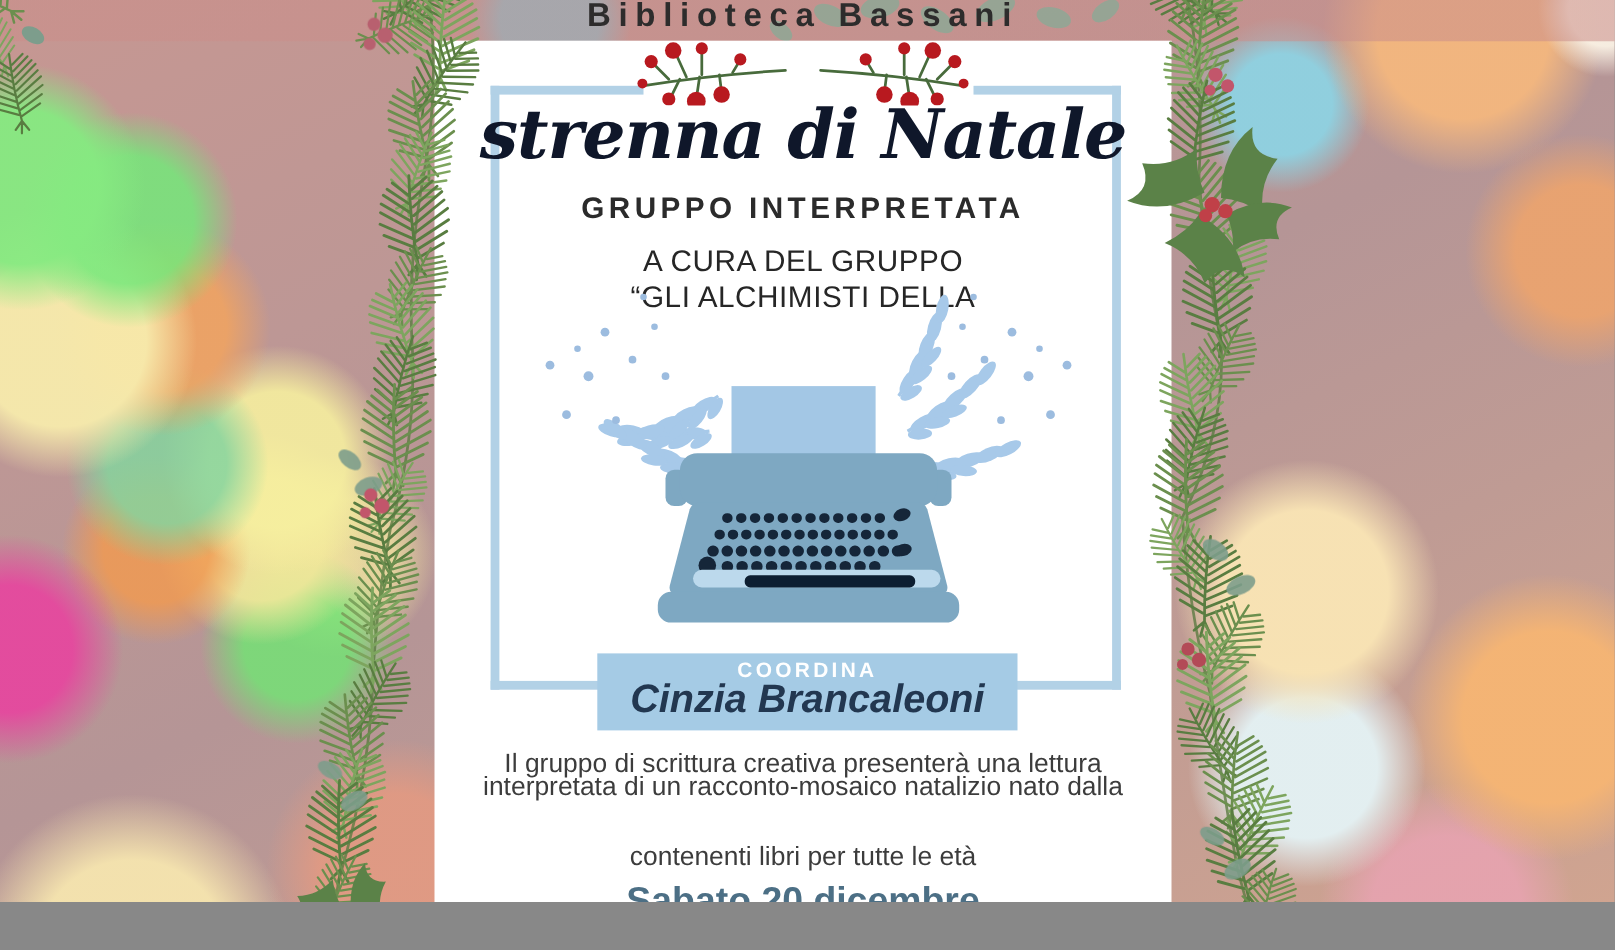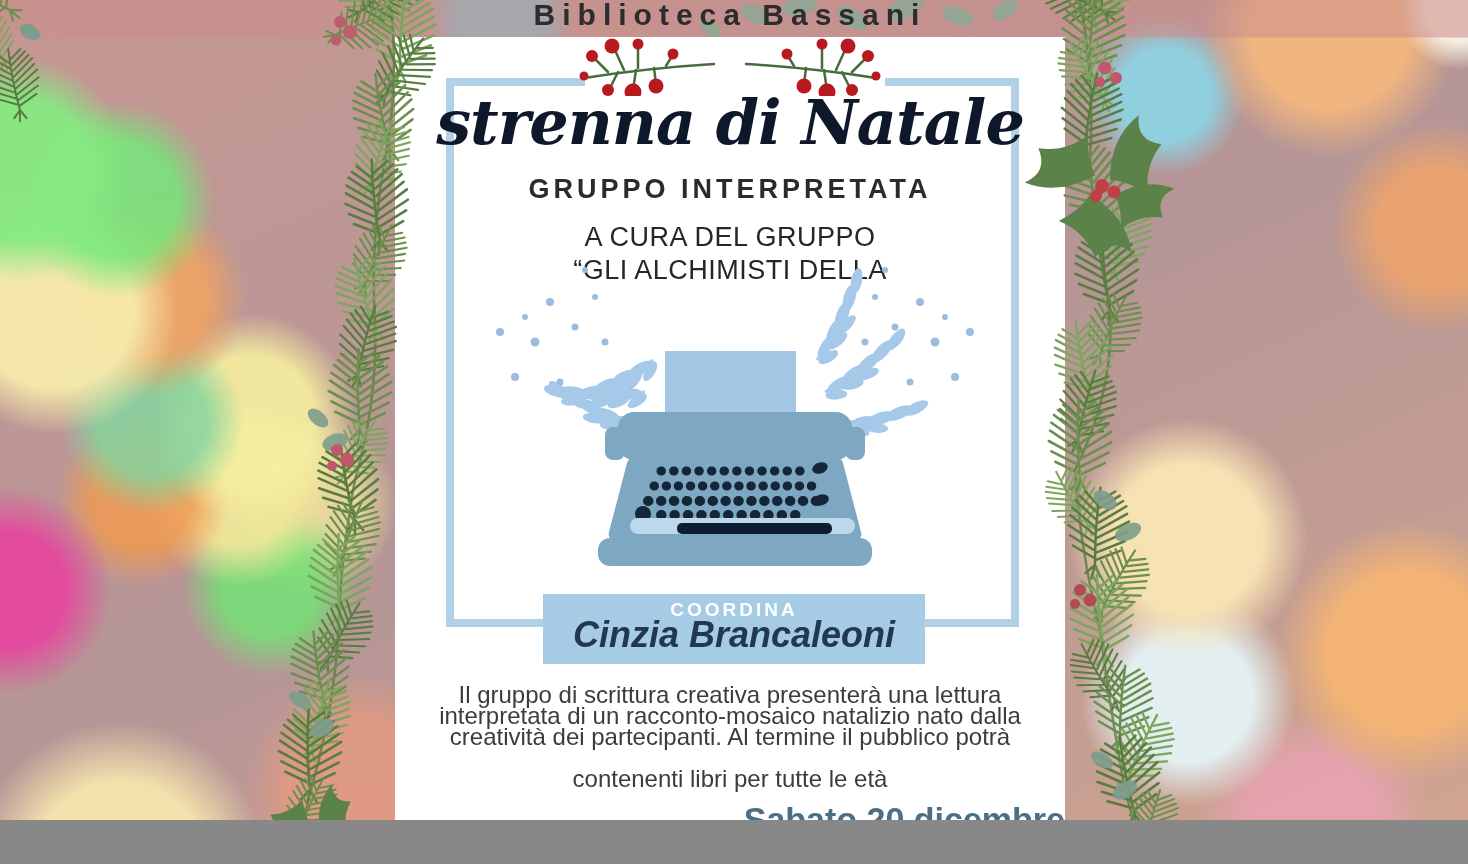--- a/index.html
+++ b/index.html
@@ -64,21 +64,21 @@
   .coordina-label{left:543px;top:599px;width:382px;z-index:5;text-align:center;
     font-size:19px;font-weight:700;letter-spacing:3px;color:#ffffff;}
   .coordina-name{left:543px;top:614px;width:382px;z-index:5;text-align:center;
     font-family:Liberation Sans, sans-serif;font-style:italic;font-weight:700;
     font-size:36px;color:#223750;}
 
   .desc{left:430px;width:600px;z-index:4;text-align:center;white-space:nowrap;
     font-size:24px;line-height:21px;font-weight:500;color:#3c3c3c;}
   .d1{top:684px;} .d2{top:705px;} .d3{top:726px;} .d4{top:747px;} .d5{top:768px;}
 
-  .date-line{left:395px;top:800px;width:670px;z-index:4;text-align:right;
+  .date-line{left:395px;top:800px;width:670px;z-index:4;text-align:center;
     font-size:34px;font-weight:700;color:#4c6f85;}
   .time-line{left:395px;top:840px;width:670px;z-index:4;text-align:center;
     font-size:34px;font-weight:700;color:#4c6f85;}
 
   .garland{z-index:6;}
 </style>
 </head>
 <body>
 
 <div id="canvas">
@@ -232,21 +232,20 @@
 
     <rect x="143" y="296" width="274" height="28" rx="12" fill="#7ea8c2"></rect>
   </svg>
 
   <div class="abs coordina-box"></div>
   <div class="abs coordina-label">COORDINA</div>
   <div class="abs coordina-name">Cinzia Brancaleoni</div>
 
   <div class="abs desc d1">Il gruppo di scrittura creativa  presenterà una lettura</div>
   <div class="abs desc d2">interpretata di un racconto-mosaico natalizio nato dalla</div>
-  <div class="abs desc d3">creatività dei partecipanti. Al termine il pubblico potrà</div>
   <div class="abs desc d5">contenenti libri per tutte le età</div>
 
   <div class="abs date-line">Sabato 20 dicembre</div>
   <div class="abs time-line">ore 10:30</div>
 
   <svg class="abs garland" style="left:240px;top:0" width="220" height="864" viewBox="0 0 220 864">
     <defs>
       <path id="twigP" d="M0,0 Q3,30 1,62 M0,4 L-19,13 M0,10 L-22,21 M0,16 L-24,29 M0,22 L-24,37 M0,28 L-22,43 M0,34 L-21,49 M0,40 L-18,53 M0,46 L-15,57 M0,52 L-11,60 M2,6 L19,14 M2,12 L22,22 M2,18 L24,30 M2,24 L23,38 M2,30 L22,44 M2,36 L20,50 M2,42 L17,54 M2,48 L13,58 M0,0 L-5,-9 M0,0 L2,-11 M0,0 L7,-7" stroke="currentColor" stroke-width="2" fill="none" stroke-linecap="round"></path>
       <path id="hollyL" d="M0,0 Q8,-14 22,-16 Q16,-8 24,-2 Q14,2 10,12 Q6,4 0,0 Z"></path>
     </defs>

